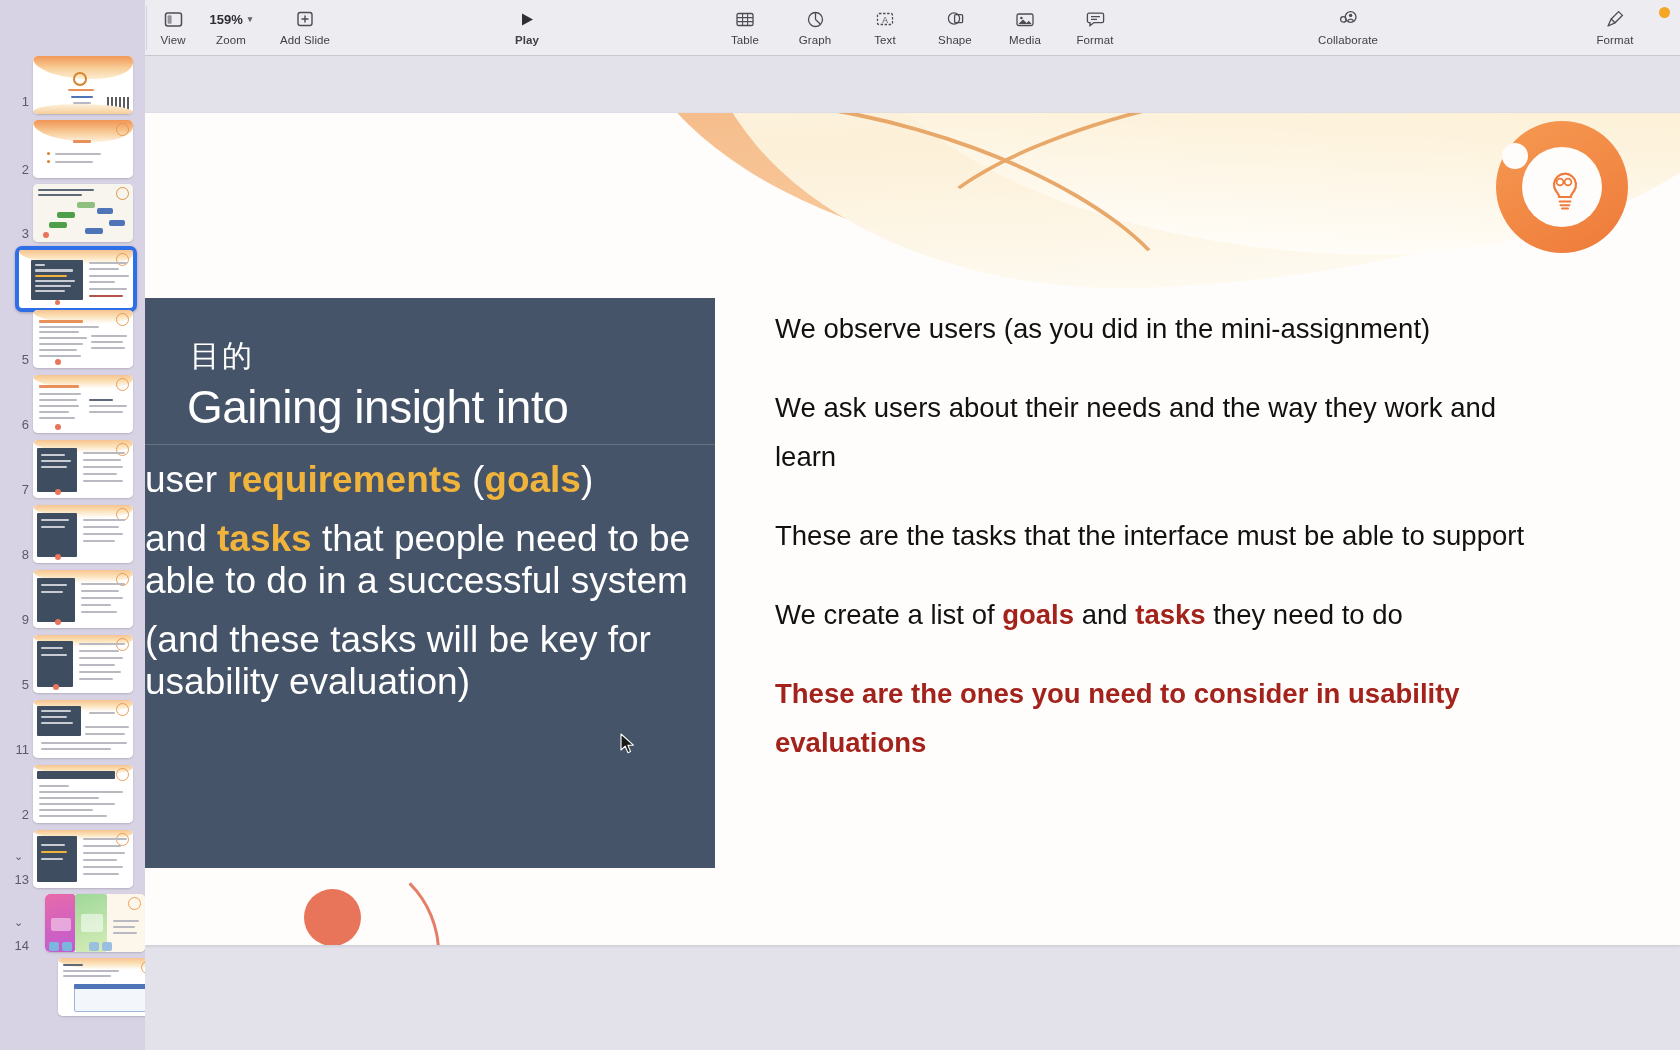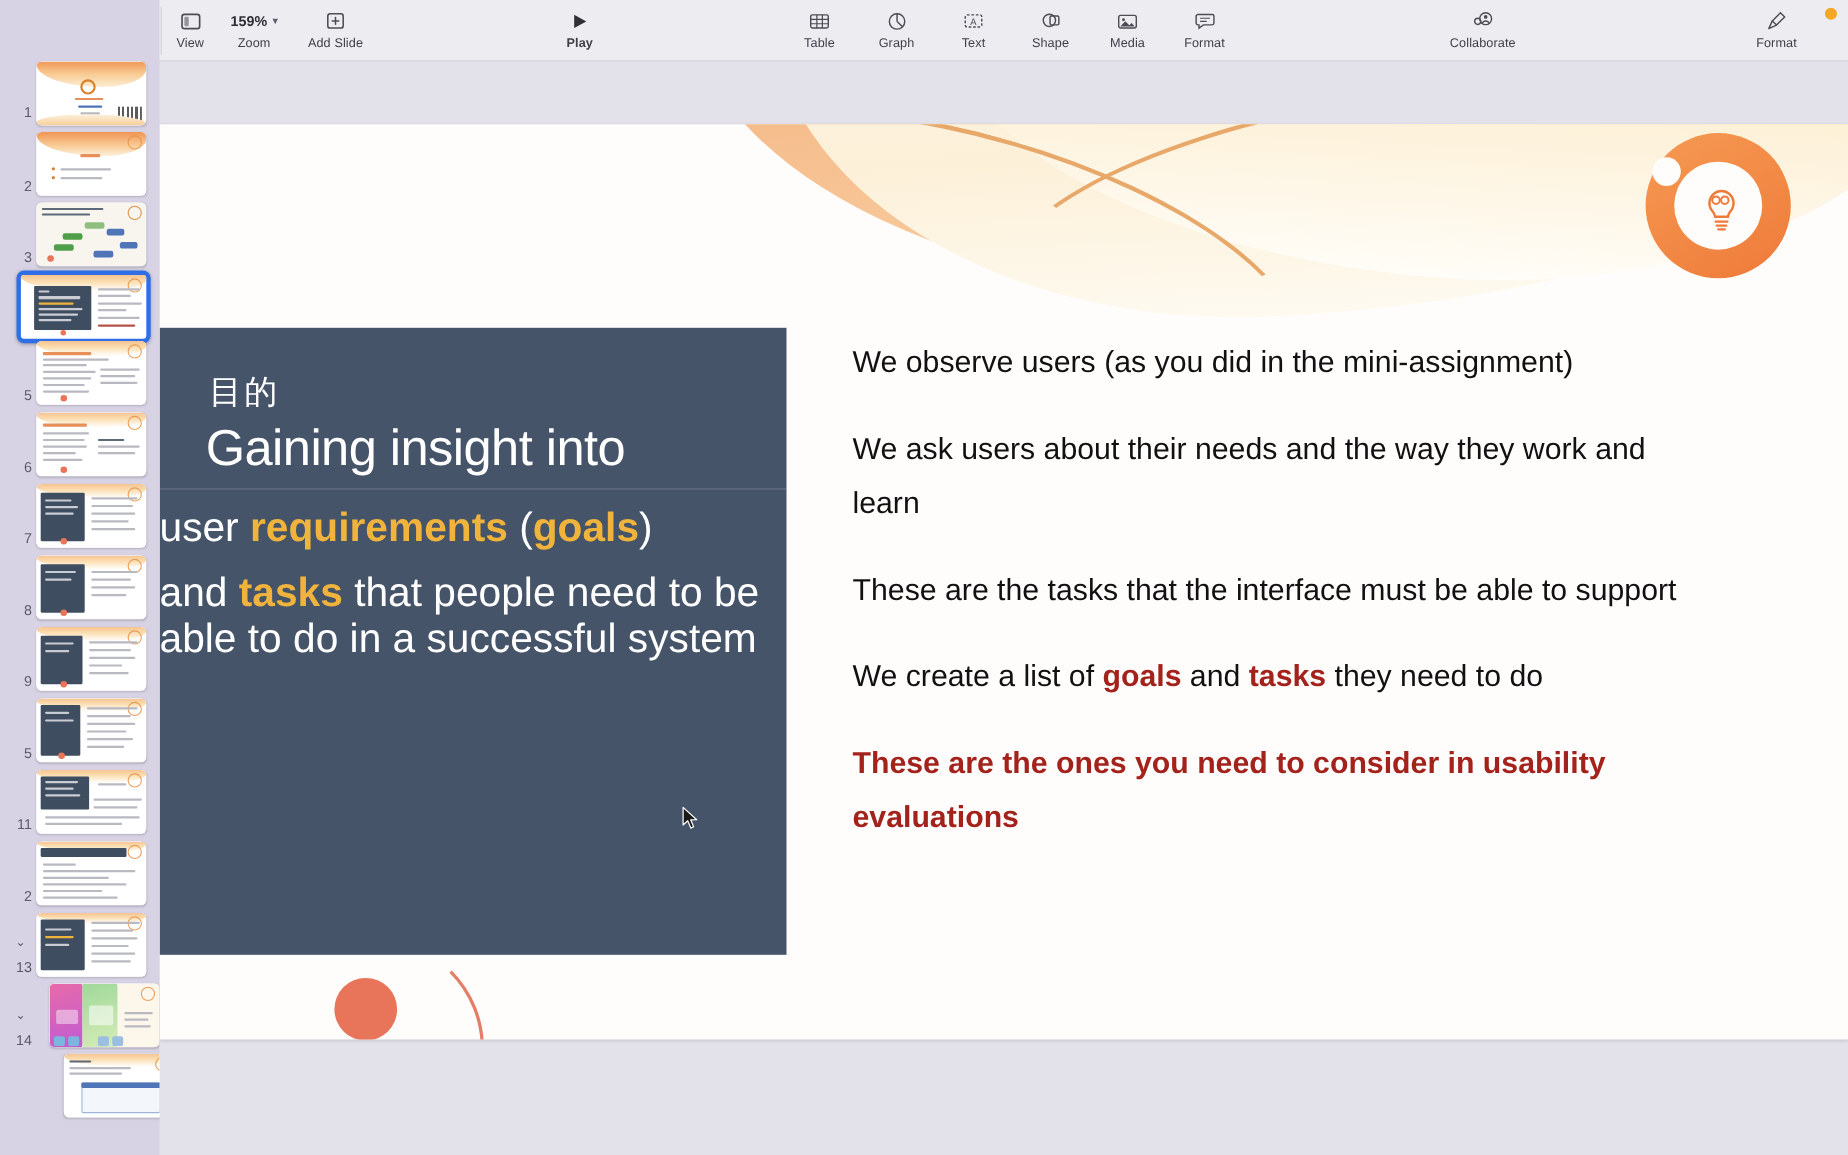--- a/index.html
+++ b/index.html
@@ -625,20 +625,23 @@
       <div id="dark-panel">
         <div class="p-cn">目的</div>
         <div class="p-title">Gaining insight into</div>
         <div class="p-rule"></div>
         <div class="p-body">
           <p>
             <span>user </span><span class="hl">requirements</span><span> (</span><span class="hl">goals</span><span>)</span>
           </p>
           <p>
             <span>and </span><span class="hl">tasks</span><span> that people need to be able to do in a successful system</span>
+          </p>
+          <p>
+            <span>(and these tasks will be key for usability evaluation)</span>
           </p>
         </div>
       </div>
 
       <div id="right-body">
         <p>
           <span>We observe users (as you did in the mini-assignment)</span>
         </p>
         <p>
           <span>We ask users about their needs and the way they work and learn</span>

